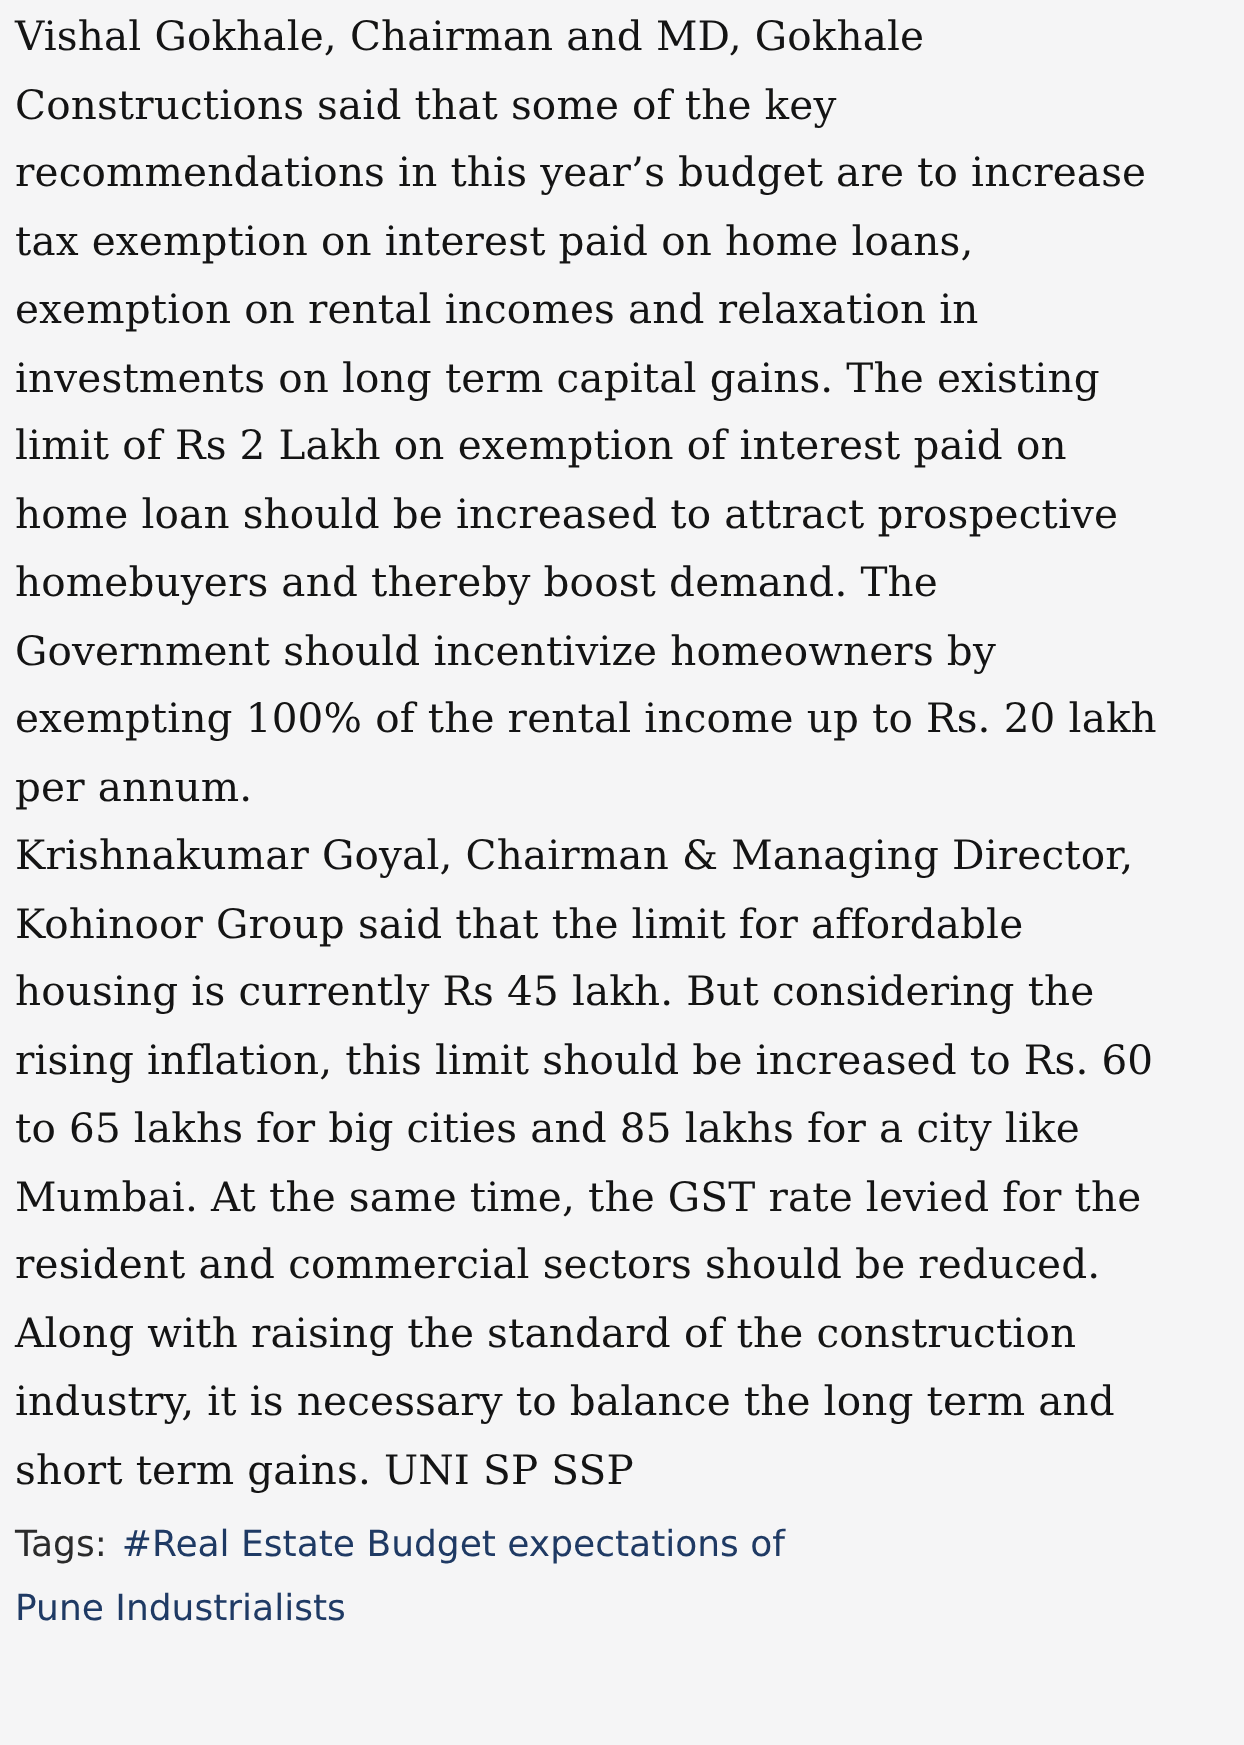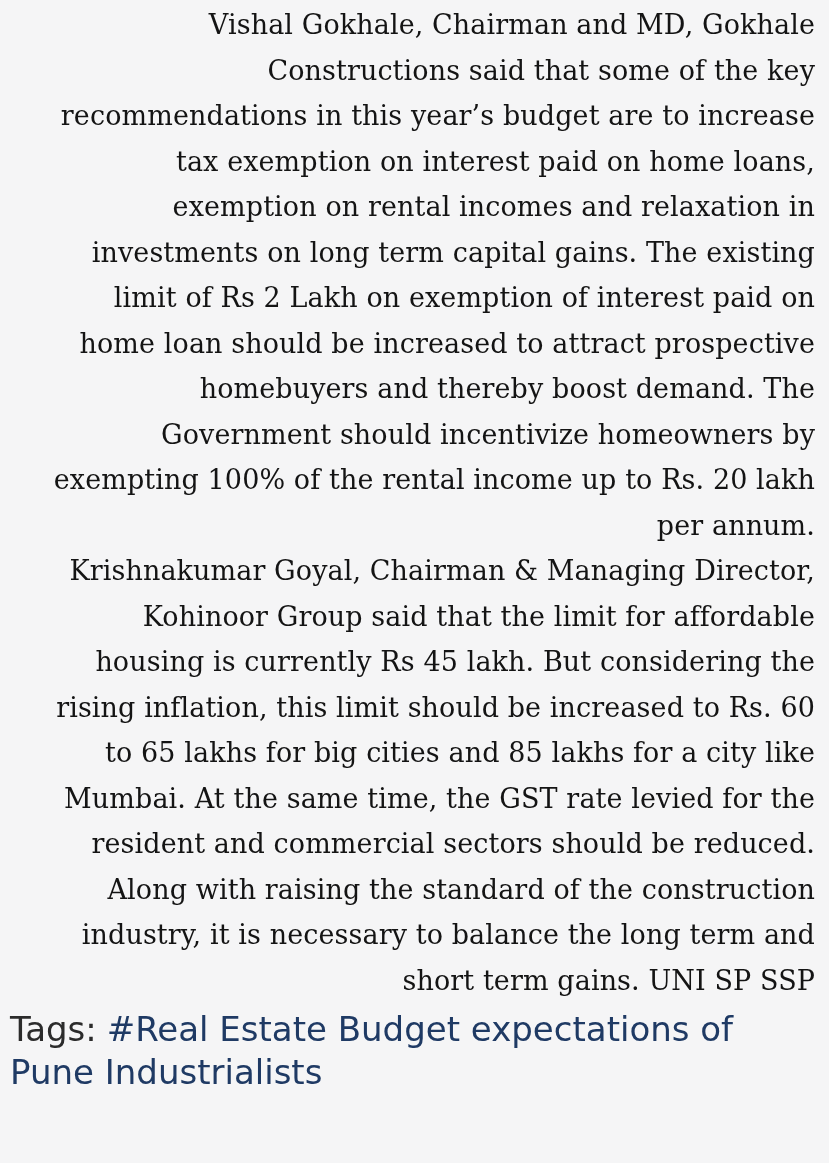--- a/index.html
+++ b/index.html
@@ -15,28 +15,27 @@
     width: 100%;
   }
   .para {
     margin: 0;
     font-family: "DejaVu Serif", serif;
     font-size: 27px;
     line-height: 45.5px;
     color: #141414;
     white-space: pre-line;
     letter-spacing: 0.1px;
-    text-align: right;
   }
   .para + .para {
   }
   .tags {
     margin-top: 5px;
     font-family: "DejaVu Sans", sans-serif;
-    font-size: 34px;
+    font-size: 24px;
     line-height: 43px;
   }
   .tags-label {
     color: #2b2b2b;
   }
   .tag-link {
     color: #1f3a64;
     text-decoration: none;
     white-space: pre-line;
     margin-left: 10px;

